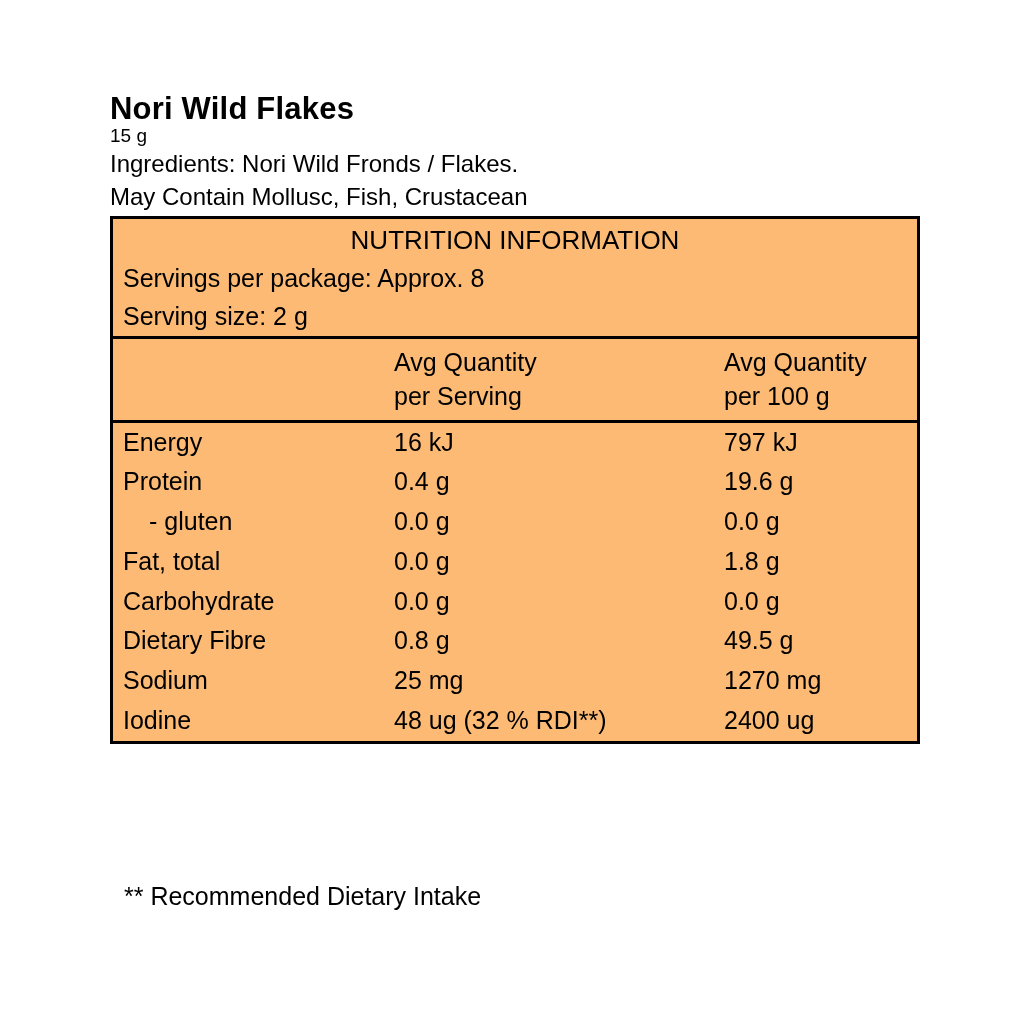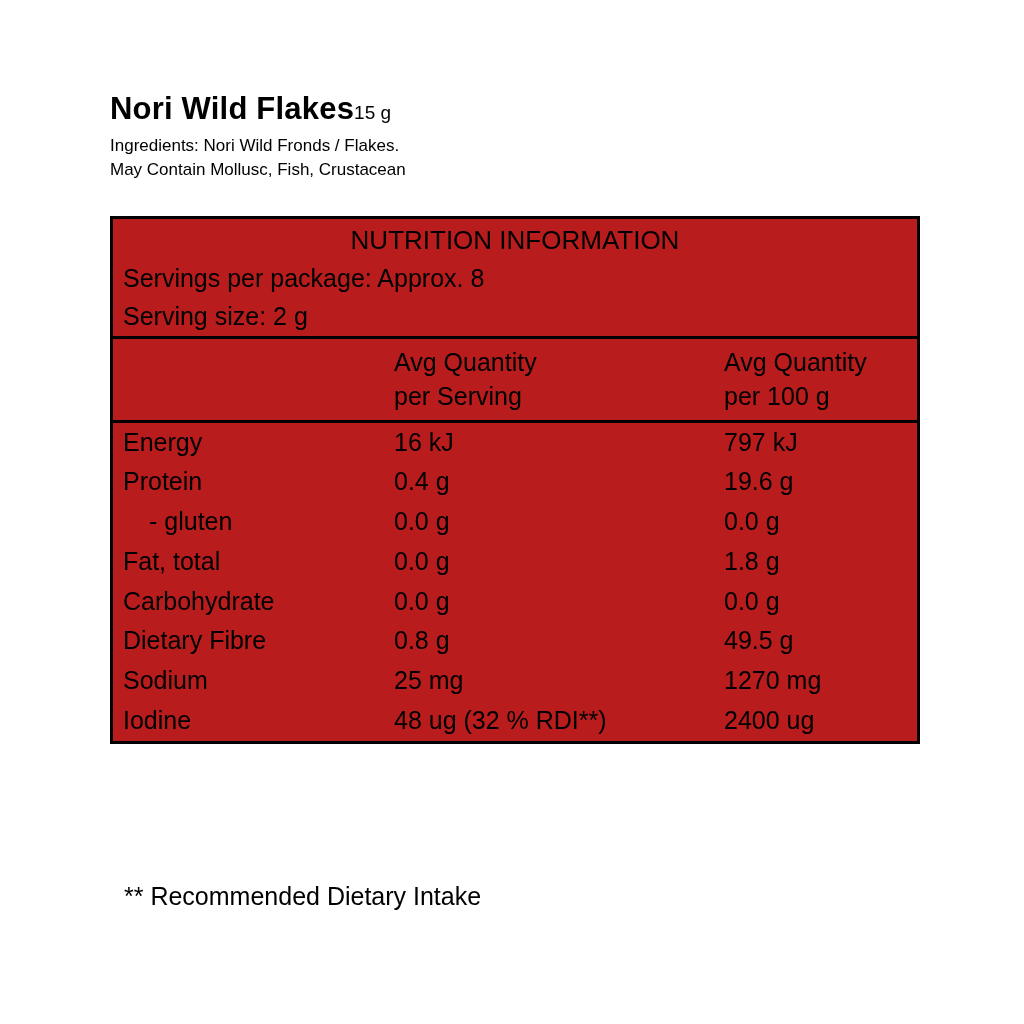--- a/index.html
+++ b/index.html
@@ -24,52 +24,53 @@
   
   .header {
     position: absolute;
     left: 110px;
     top: 92px;
     width: 812px;
   }
   .header-row {
     display: flex;
     align-items: baseline;
+    flex-direction: column;
   }
   .product-title {
     font-size: 31px;
     font-weight: bold;
     letter-spacing: 0.2px;
     line-height: 1.1;
   }
   .net-weight {
     font-size: 19px;
     font-weight: normal;
     line-height: 1.1;
     padding-right: 2px;
   }
   .ingredients {
-    margin-top: 8px;
-    font-size: 17px;
+    margin-top: 0;
+    font-size: 24px;
     line-height: 1.38;
     max-width: 760px;
   }
   .ingredients div {
     white-space: pre;
   }
 
   
   .panel {
     position: absolute;
     left: 110px;
     top: 216px;
     width: 810px;
     border: 3px solid #000;
     box-sizing: border-box;
-    background: #b91c1c;
+    background: #fdba74;
   }
   .panel-title {
     text-align: center;
     font-size: 26px;
     padding: 6px 0 4px 0;
     line-height: 1.2;
   }
   .servings {
     font-size: 25px;
     padding: 2px 0 2px 10px;

